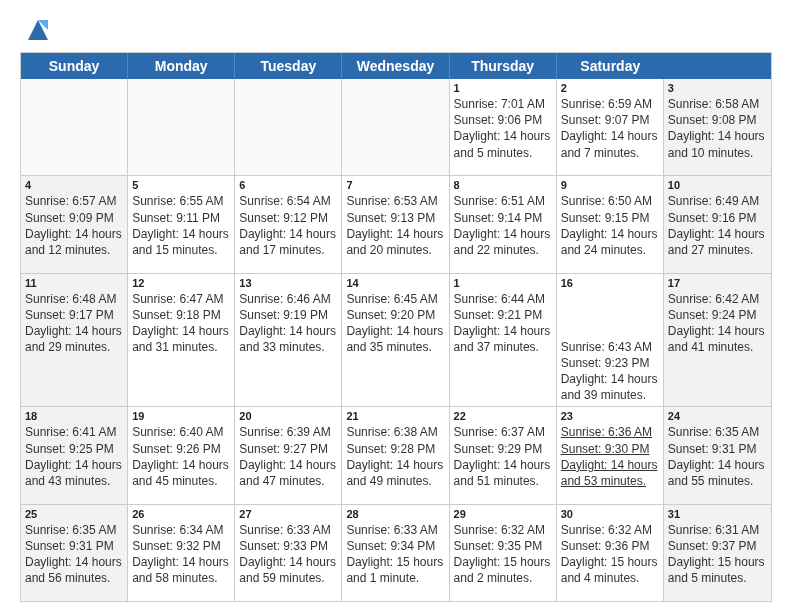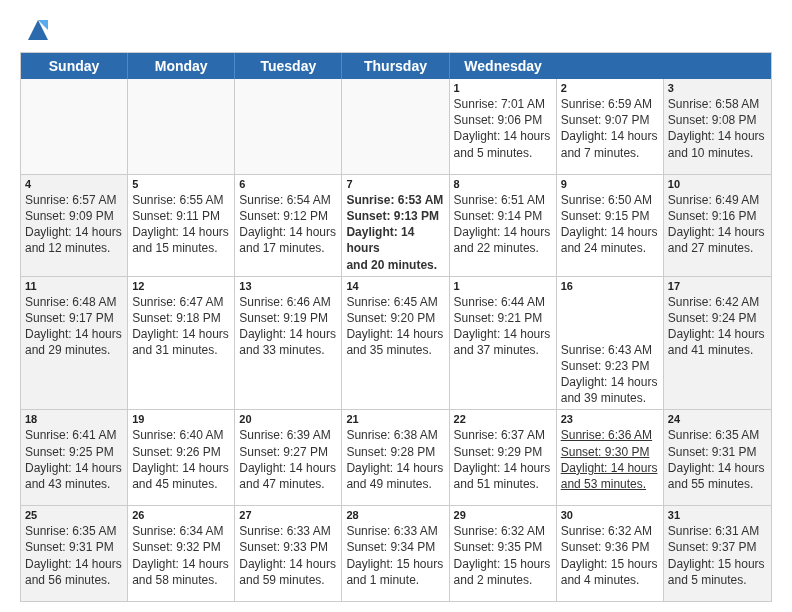--- a/index.html
+++ b/index.html
@@ -135,22 +135,23 @@
       <div class="month-title"></div>
       <div class="location"></div>
     </div>
   </div>
 
   <div class="calendar">
     <div class="cal-header">
     <div class="cal-header-cell">Sunday</div>
         <div class="cal-header-cell">Monday</div>
         <div class="cal-header-cell">Tuesday</div>
+        <div class="cal-header-cell">Wednesday</div>
         <div class="cal-header-cell">Thursday</div>
-        <div class="cal-header-cell">Wednesday</div>
+        <div class="cal-header-cell">Saturday</div>
       </div>
     <div class="cal-body">
     <div class="cal-row">
           <div class="cal-cell empty"></div>
           <div class="cal-cell empty"></div>
           <div class="cal-cell empty"></div>
           <div class="cal-cell empty"></div>
           <div class="cal-cell">
             <div class="day-num">1</div>
             <div class="cell-info" style="white-space: pre-line;">Sunrise: 7:01 AM
@@ -190,21 +191,21 @@
           </div>
           <div class="cal-cell">
             <div class="day-num">6</div>
             <div class="cell-info" style="white-space: pre-line;">Sunrise: 6:54 AM
 Sunset: 9:12 PM
 Daylight: 14 hours
 and 17 minutes.</div>
           </div>
           <div class="cal-cell">
             <div class="day-num">7</div>
-            <div class="cell-info" style="white-space: pre-line; font-weight: bold;">Sunrise: 6:53 AM
+            <div class="cell-info" style="white-space: pre-line;">Sunrise: 6:53 AM
 Sunset: 9:13 PM
 Daylight: 14 hours
 and 20 minutes.</div>
           </div>
           <div class="cal-cell">
             <div class="day-num">8</div>
             <div class="cell-info" style="white-space: pre-line;">Sunrise: 6:51 AM
 Sunset: 9:14 PM
 Daylight: 14 hours
 and 22 minutes.</div>

